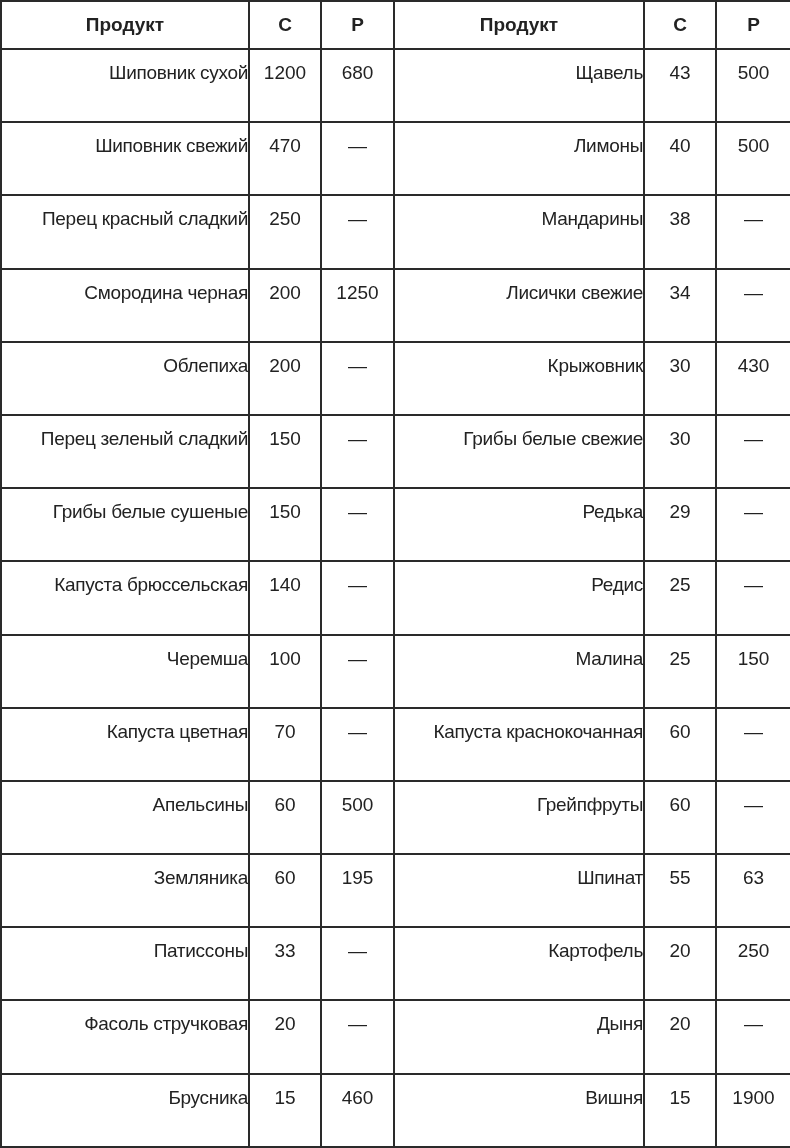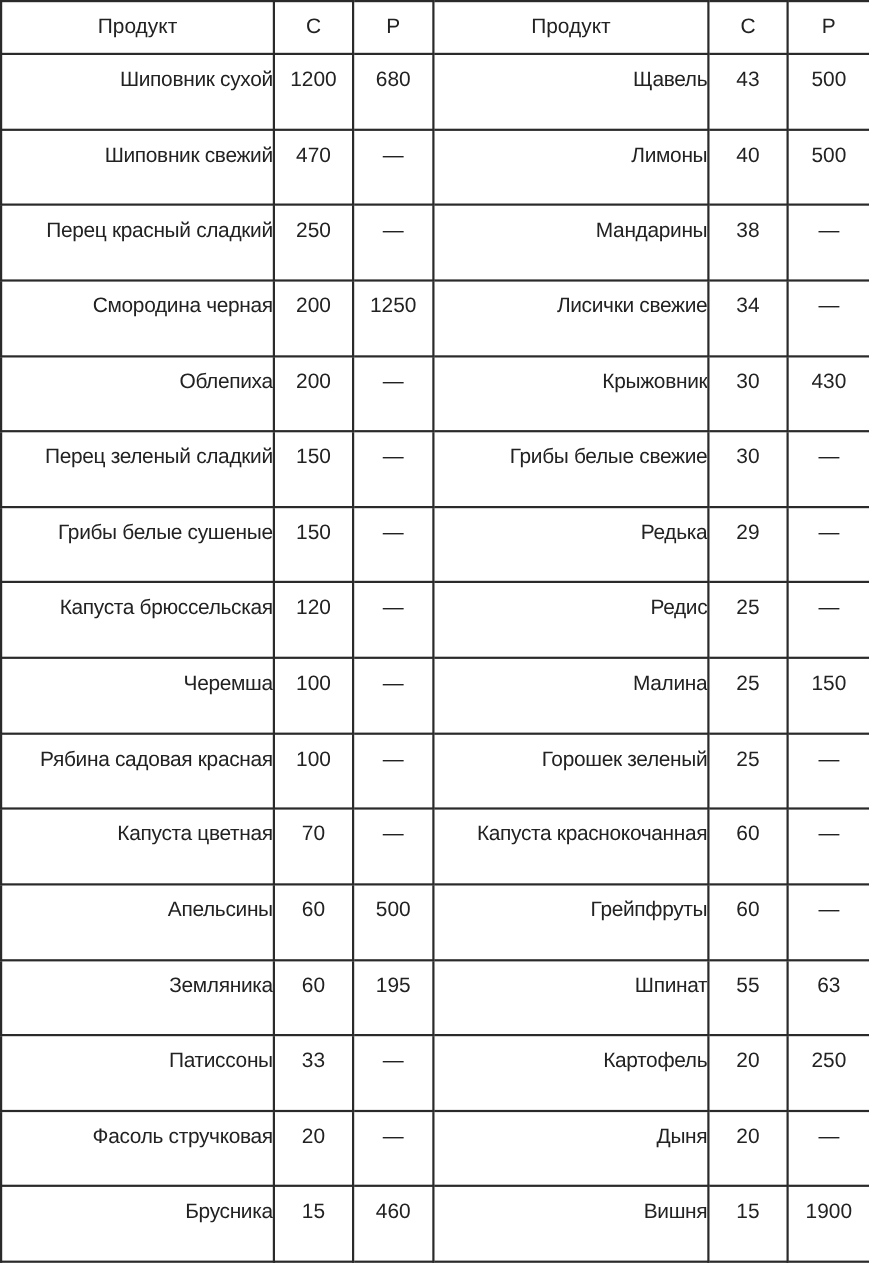--- a/index.html
+++ b/index.html
@@ -16,21 +16,21 @@
   .tbl td, .tbl th {
     border: 2px solid #2a2a2a;
     height: 46px;
     padding: 0;
     font-size: 19px;
     vertical-align: top;
     overflow: hidden;
     white-space: nowrap;
   }
   .tbl th {
-    font-weight: normal;
+    font-weight: bold;
     text-align: center;
     vertical-align: middle;
     font-size: 19px;
   }
   .tbl td.name { text-align: right; padding-left: 3px; padding-top: 12px; letter-spacing: -0.3px; }
   .tbl td.num { text-align: center; padding-top: 12px; }
 </style>
 </head>
 <body>
 
@@ -105,41 +105,33 @@
       <tr>
         <td class="name">Грибы белые сушеные</td>
         <td class="num">150</td>
         <td class="num">—</td>
         <td class="name">Редька</td>
         <td class="num">29</td>
         <td class="num">—</td>
       </tr>
       <tr>
         <td class="name">Капуста брюссельская</td>
-        <td class="num">120</td>
+        <td class="num">140</td>
         <td class="num">—</td>
         <td class="name">Редис</td>
         <td class="num">25</td>
         <td class="num">—</td>
       </tr>
       <tr>
         <td class="name">Черемша</td>
         <td class="num">100</td>
         <td class="num">—</td>
         <td class="name">Малина</td>
         <td class="num">25</td>
         <td class="num">150</td>
-      </tr>
-      <tr>
-        <td class="name">Рябина садовая красная</td>
-        <td class="num">100</td>
-        <td class="num">—</td>
-        <td class="name">Горошек зеленый</td>
-        <td class="num">25</td>
-        <td class="num">—</td>
       </tr>
       <tr>
         <td class="name">Капуста цветная</td>
         <td class="num">70</td>
         <td class="num">—</td>
         <td class="name">Капуста краснокочанная</td>
         <td class="num">60</td>
         <td class="num">—</td>
       </tr>
       <tr>

